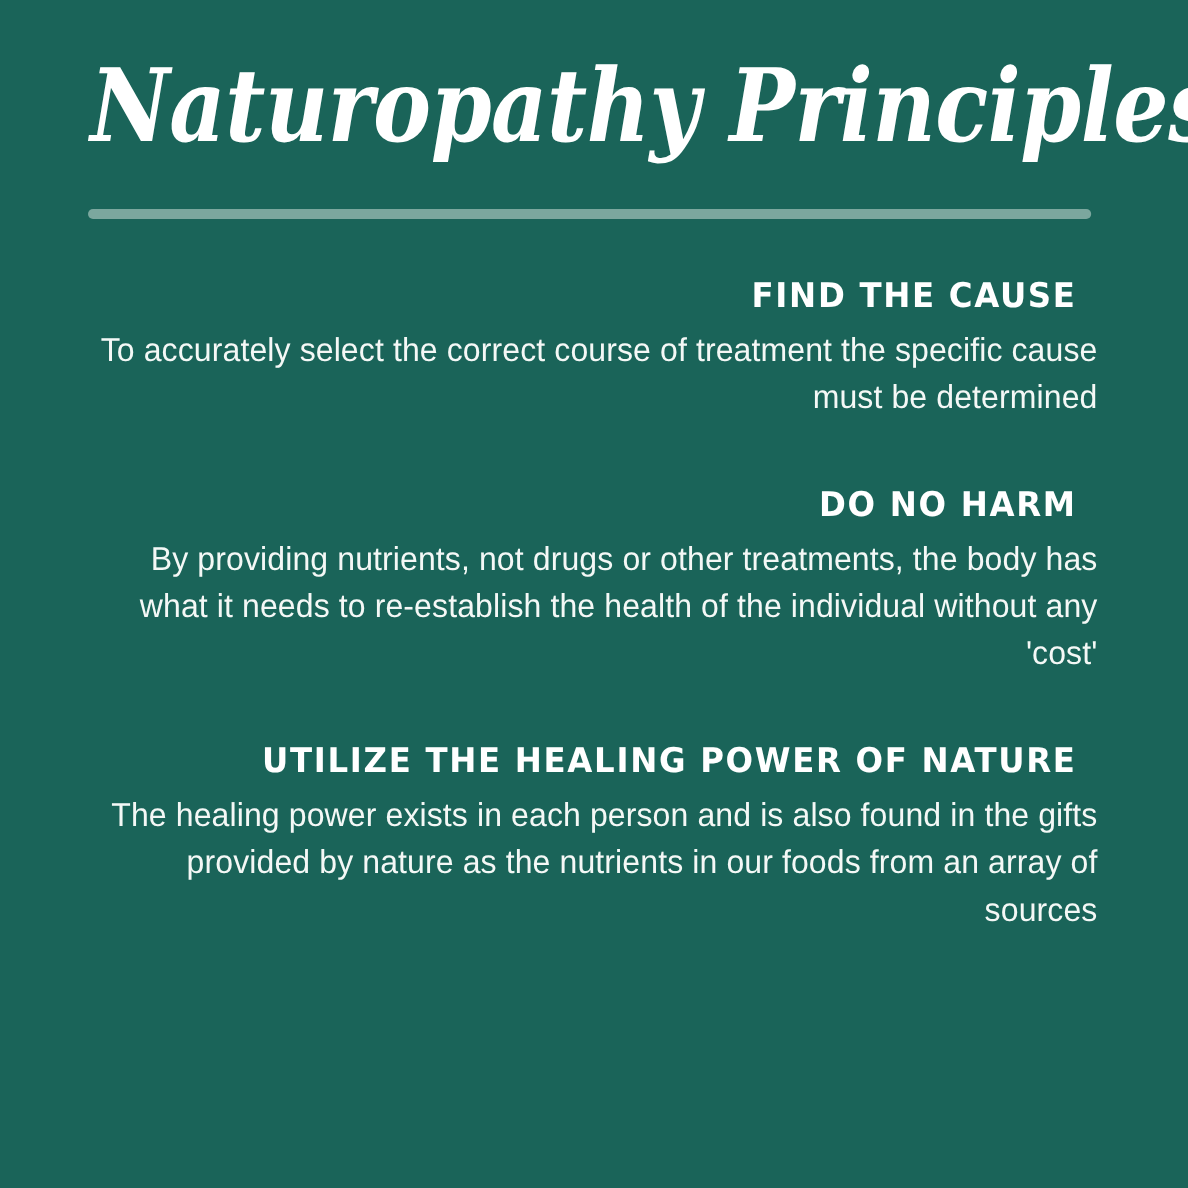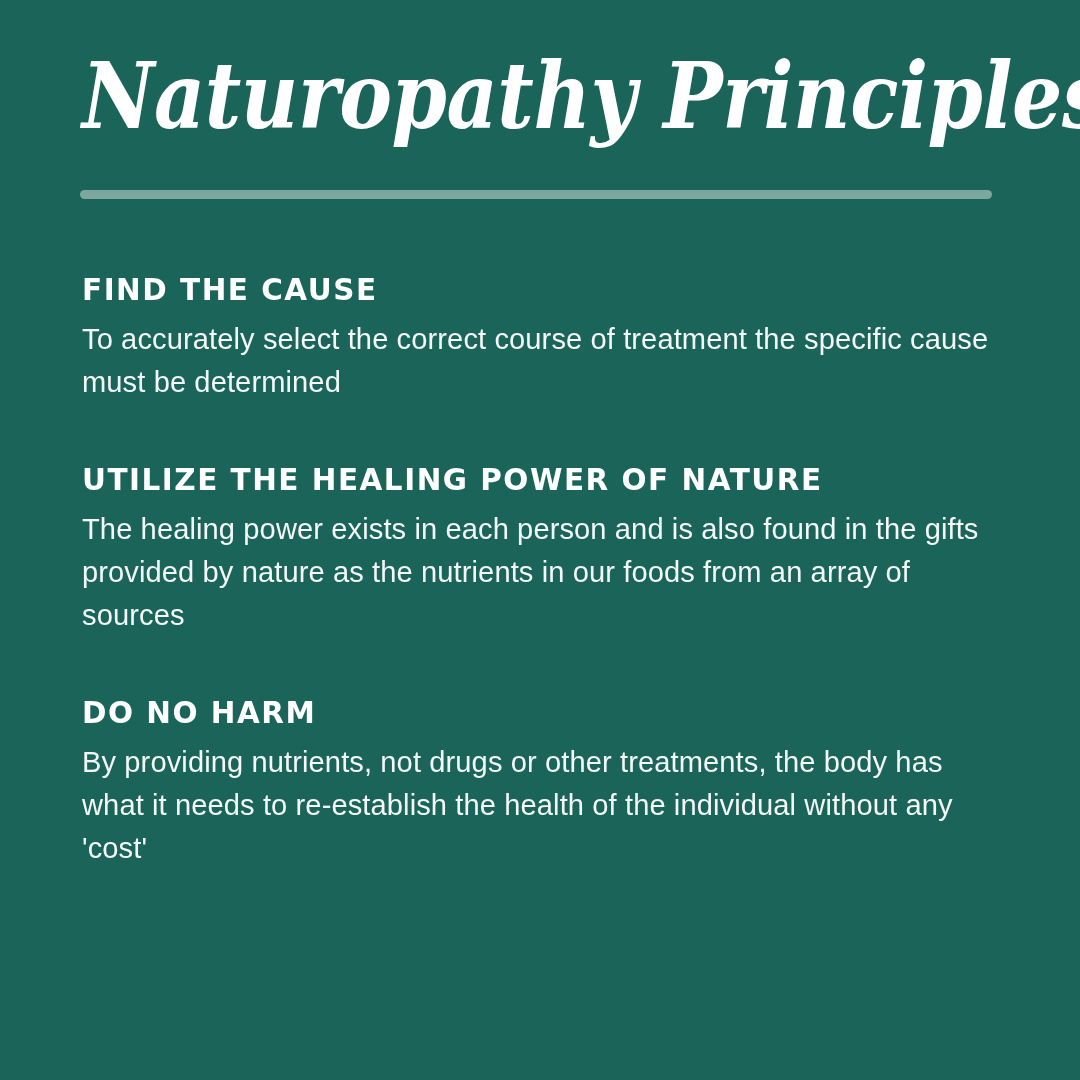--- a/index.html
+++ b/index.html
@@ -53,22 +53,23 @@
     width: 912px;
     height: 9px;
     background: #7BA79E;
     border-radius: 5px;
   }
 
   
   .principles {
     position: absolute;
     left: 82px;
-    top: 271px;
+    top: 251px;
     width: 944px;
+    text-align: right;
   }
   .principle {
     margin-bottom: 58px;
   }
   .principle:last-child {
     margin-bottom: 0;
   }
 
   .principle-heading {
     margin: 0 0 10px 0;
@@ -110,23 +111,23 @@
 
   <div class="principles">
 
     <div class="principle">
       <h2 class="principle-heading" style="color: rgb(255, 255, 255);">FIND THE CAUSE</h2>
       <p class="principle-body" style="color: rgb(244, 248, 246);">To accurately select the correct course of treatment the specific cause must be determined</p>
     </div>
 
 
     <div class="principle">
-      <h2 class="principle-heading" style="color: rgb(255, 255, 255);">UTILIZE THE HEALING POWER OF NATURE</h2>
-      <p class="principle-body" style="color: rgb(244, 248, 246);">The healing power exists in each person and is also found in the gifts provided by nature as the nutrients in our foods from an array of sources</p>
+      <h2 class="principle-heading" style="color: rgb(255, 255, 255);">DO NO HARM</h2>
+      <p class="principle-body" style="color: rgb(244, 248, 246);">By providing nutrients, not drugs or other treatments, the body has what it needs to re-establish the health of the individual without any 'cost'</p>
     </div>
 
     <div class="principle">
-      <h2 class="principle-heading" style="color: rgb(255, 255, 255);">DO NO HARM</h2>
-      <p class="principle-body" style="color: rgb(244, 248, 246);">By providing nutrients, not drugs or other treatments, the body has what it needs to re-establish the health of the individual without any 'cost'</p>
+      <h2 class="principle-heading" style="color: rgb(255, 255, 255);">UTILIZE THE HEALING POWER OF NATURE</h2>
+      <p class="principle-body" style="color: rgb(244, 248, 246);">The healing power exists in each person and is also found in the gifts provided by nature as the nutrients in our foods from an array of sources</p>
     </div>
 
   </div>
 </div>
 
 </body></html>

